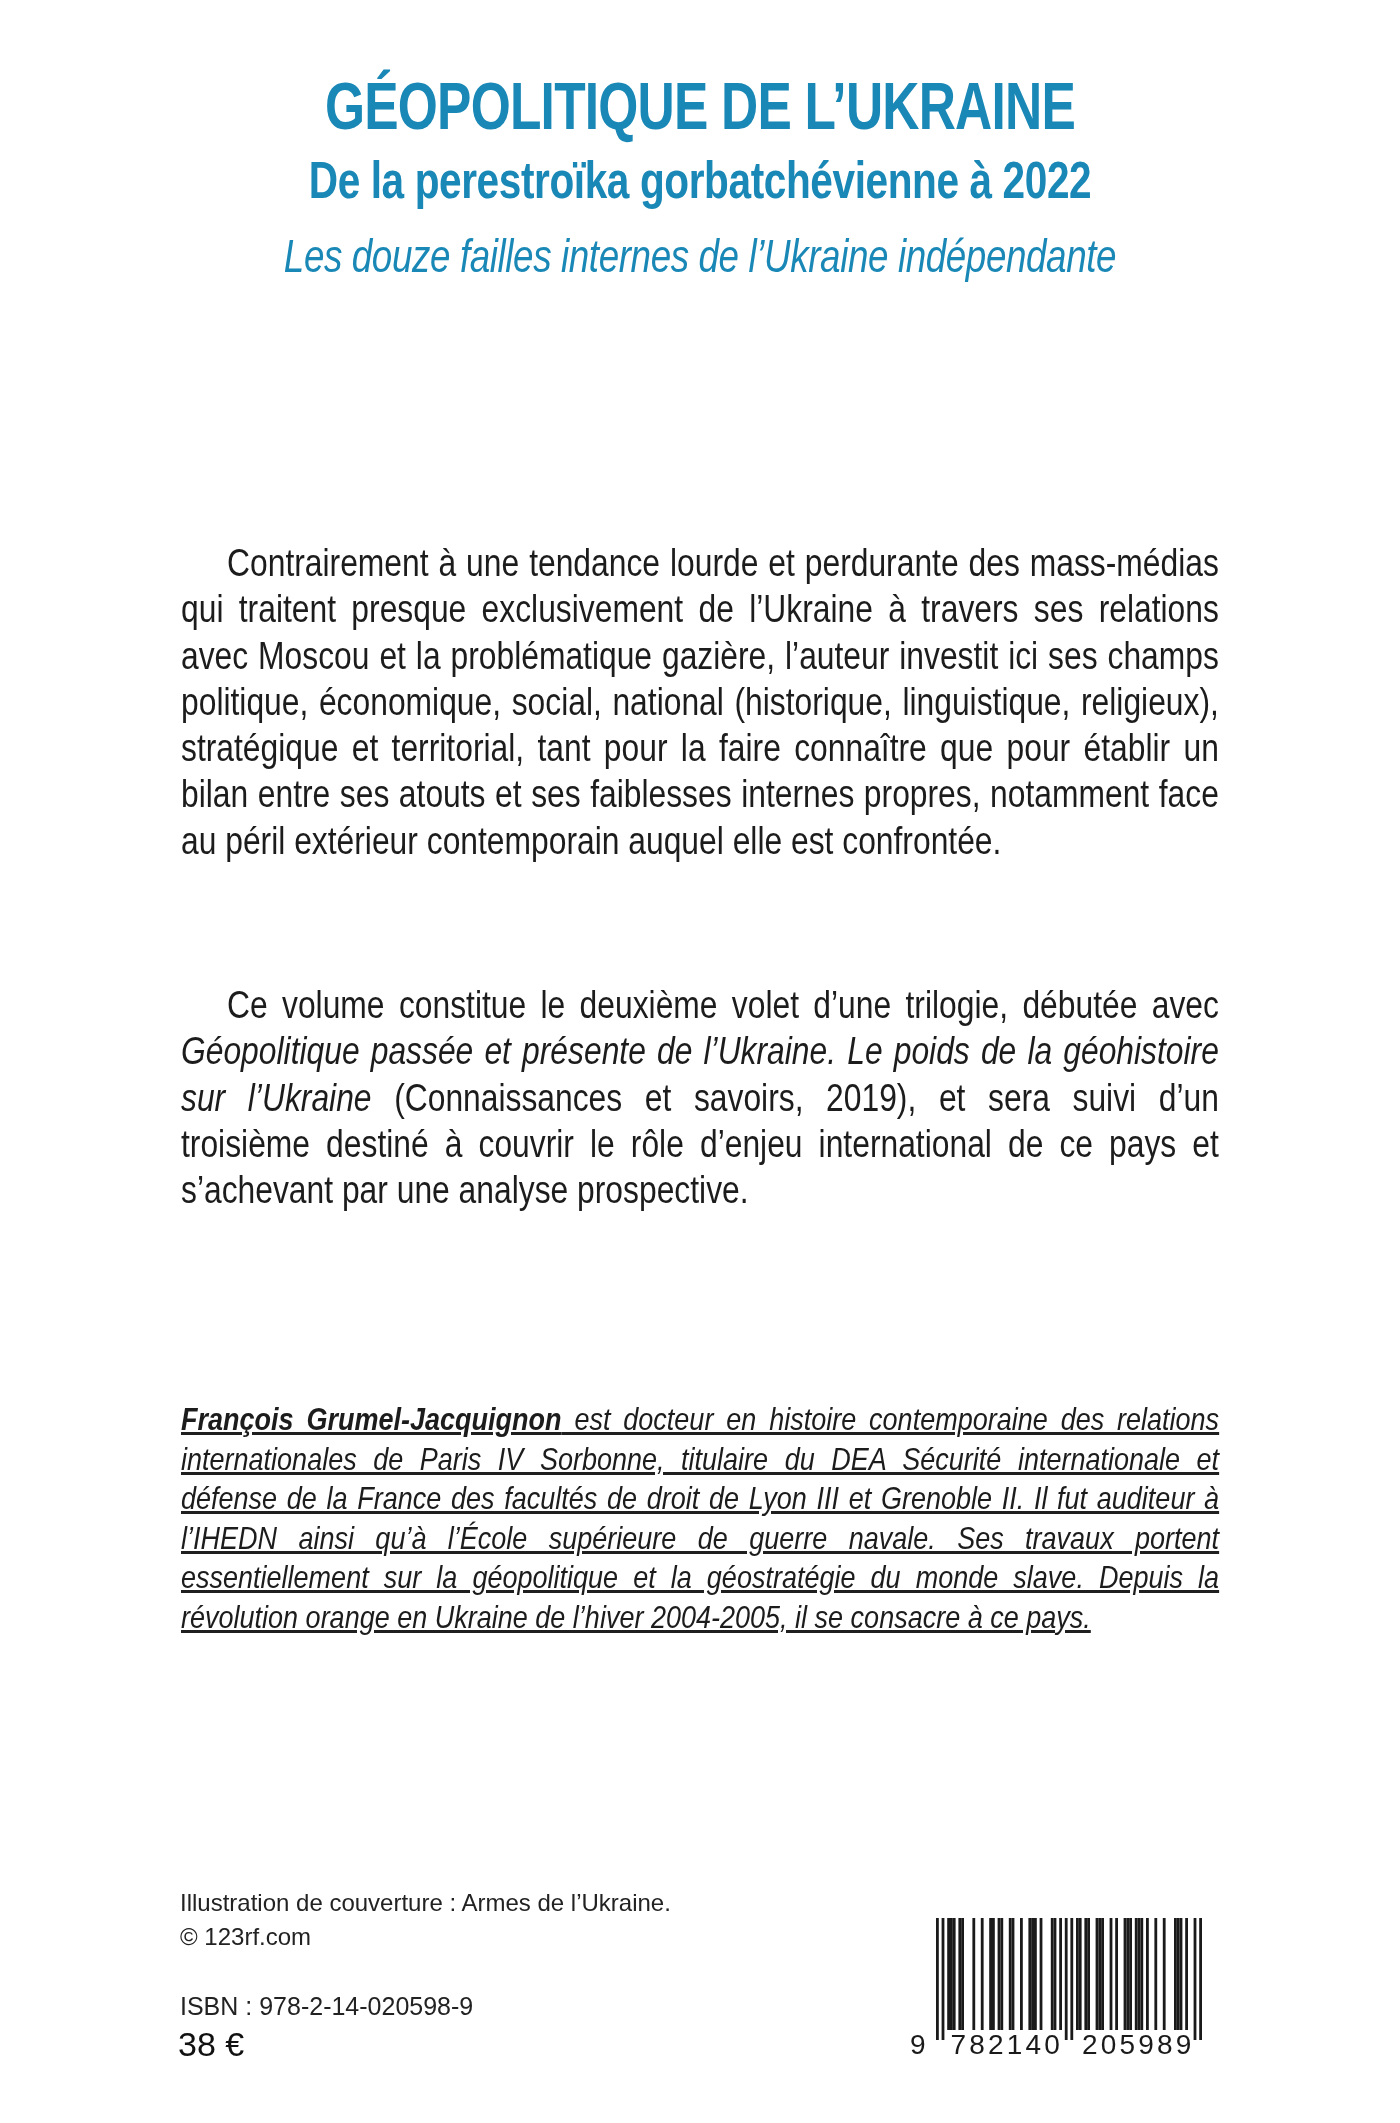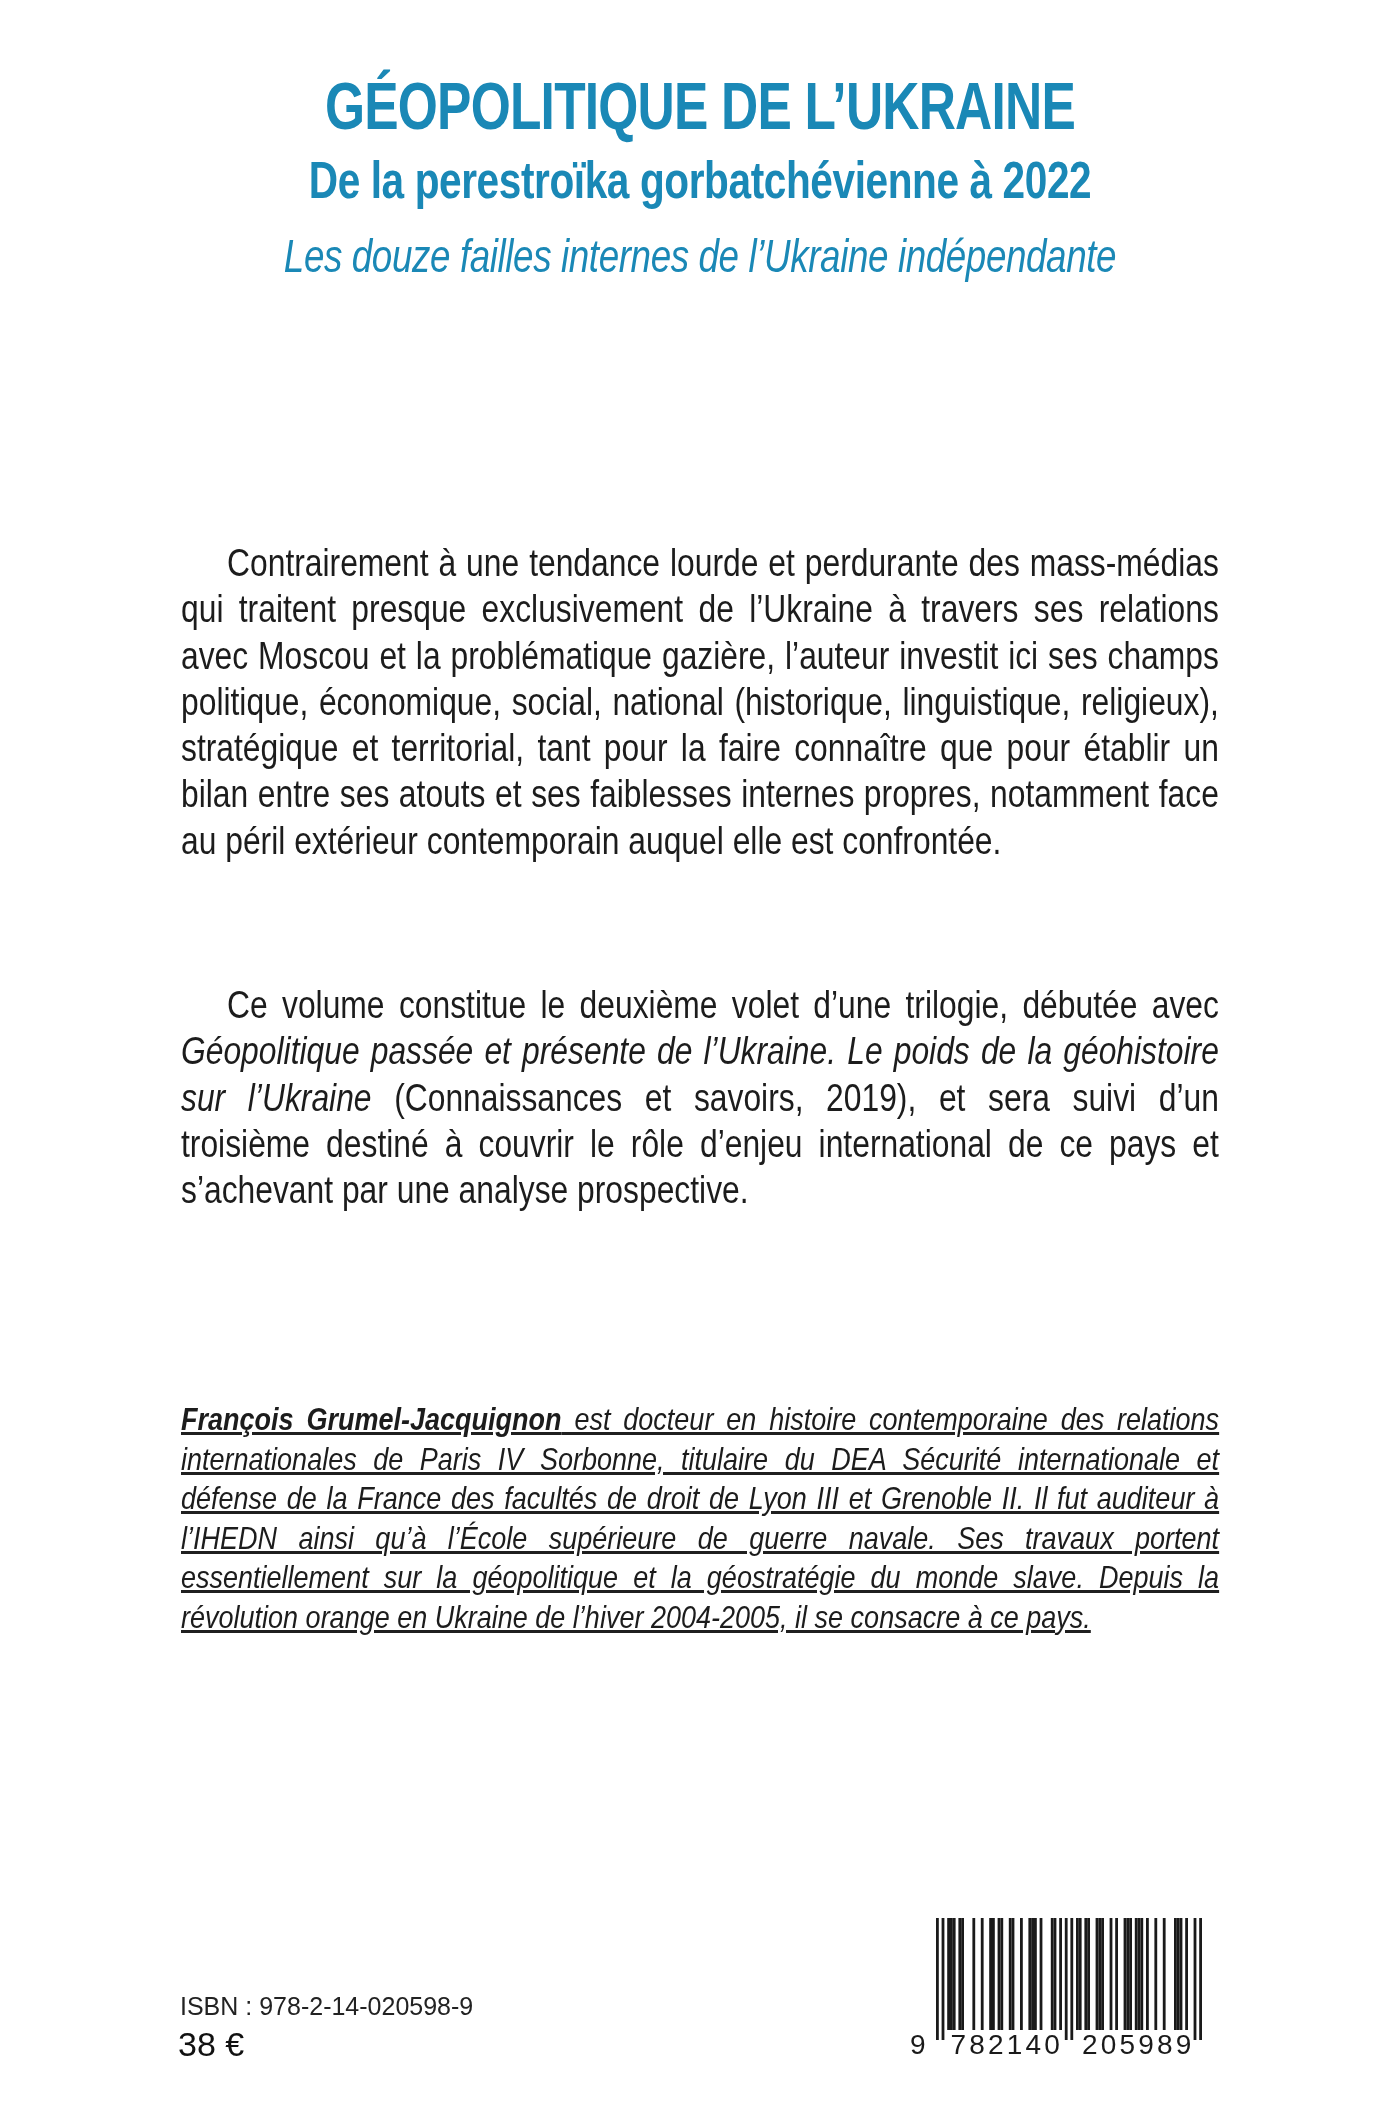--- a/index.html
+++ b/index.html
@@ -167,20 +167,24 @@
       <p class="para indent"><span>Ce volume constitue le deuxième volet d’une trilogie, débutée avec </span><em>Géopolitique passée et présente de l’Ukraine. Le poids de la géohistoire sur l’Ukraine</em><span> (Connaissances et savoirs, 2019), et sera suivi d’un troisième destiné à couvrir le rôle d’enjeu international de ce pays et s’achevant par une analyse prospective.</span></p>
     </div>
   </div>
 
   <div class="body-wrap" id="author-bio">
     <div class="bio-squeeze">
       <p class="bio"><span class="author-name">François Grumel-Jacquignon</span><span> est docteur en histoire contemporaine des relations internationales de Paris IV Sorbonne, titulaire du DEA Sécurité internationale et défense de la France des facultés de droit de Lyon III et Grenoble II. Il fut auditeur à l’IHEDN ainsi qu’à l’École supérieure de guerre navale. Ses travaux portent essentiellement sur la géopolitique et la géostratégie du monde slave. Depuis la révolution orange en Ukraine de l’hiver 2004-2005, il se consacre à ce pays.</span></p>
     </div>
   </div>
 
+  <div class="credits">
+    <span class="line">Illustration de couverture : Armes de l’Ukraine.</span>
+    <span class="line">© 123rf.com</span>
+  </div>
 
   <div class="isbn">ISBN : 978-2-14-020598-9</div>
   <div class="price">38 €</div>
 
   <div class="barcode">
     <svg id="barcode-svg" width="330" height="140" viewBox="0 0 330 140" xmlns="http://www.w3.org/2000/svg">
         <rect x="28.00" y="0" width="2.80" height="122" fill="#1a1a1a"></rect>
         <rect x="33.60" y="0" width="2.80" height="122" fill="#1a1a1a"></rect>
         <rect x="39.20" y="0" width="2.80" height="112" fill="#1a1a1a"></rect>
         <rect x="42.00" y="0" width="2.80" height="112" fill="#1a1a1a"></rect>

